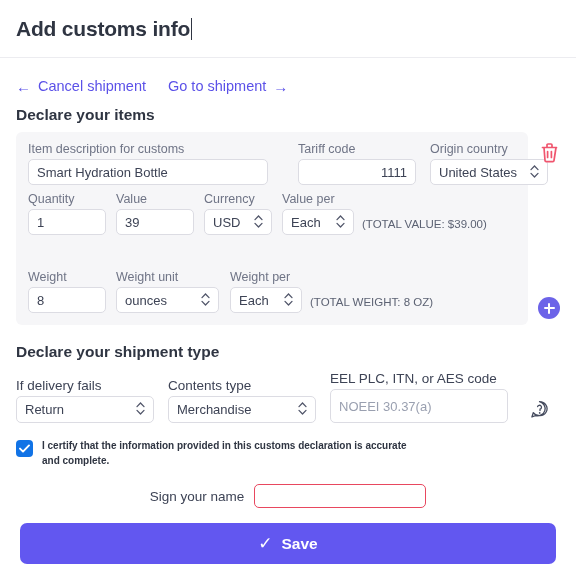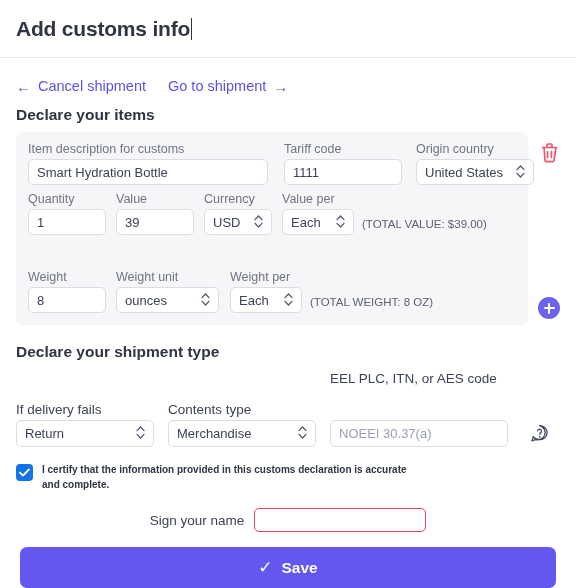--- a/index.html
+++ b/index.html
@@ -237,23 +237,23 @@
     <div class="section-title">Declare your items</div>
 
     <div class="item-wrap">
       <div class="item-card">
 
         <div class="row">
           <div class="fld" style="width:240px;">
             <div class="field-label">Item description for customs</div>
             <input class="txt" style="width: 240px;" value="Smart Hydration Bottle">
           </div>
-          <div class="fld" style="width:118px; margin-left:16px;">
+          <div class="fld" style="width:118px; margin-left:30px;">
             <div class="field-label">Tariff code</div>
-            <input class="txt" style="width: 118px;" value="1111">
+            <input class="txt" style="width: 118px; text-align: right;" value="1111">
           </div>
           <div class="fld" style="width:118px; margin-left:14px;">
             <div class="field-label">Origin country</div>
             <div class="sel" style="width:118px;">
               <span class="val">United States</span>
               <span class="chev">
                 <svg width="9" height="13" viewBox="0 0 9 13">
                     <path d="M4.5 1 L8 4.6 M4.5 1 L1 4.6 M4.5 12 L8 8.4 M4.5 12 L1 8.4" stroke="#51566a" stroke-width="1.3" fill="none" stroke-linecap="round"></path>
                   </svg>
               </span>
@@ -356,21 +356,21 @@
           <span class="val">Merchandise</span>
           <span class="chev">
             <svg width="9" height="13" viewBox="0 0 9 13">
                 <path d="M4.5 1 L8 4.6 M4.5 1 L1 4.6 M4.5 12 L8 8.4 M4.5 12 L1 8.4" stroke="#51566a" stroke-width="1.3" fill="none" stroke-linecap="round"></path>
               </svg>
           </span>
         </div>
       </div>
       <div class="fld" style="width:178px;">
         <div class="field-label" style="font-size:13.5px;color:#3d4355;">EEL PLC, ITN, or AES code</div>
-        <input class="txt" style="width: 178px; height: 27px; margin-top: 31px;" placeholder="NOEEI 30.37(a)">
+        <input class="txt" style="width: 178px; height: 34px;" placeholder="NOEEI 30.37(a)">
       </div>
       <div class="help-icon">
         <svg width="19" height="19" viewBox="0 0 19 19">
           <path d="M9.5 1.7 a7.5 7 0 1 1 -6.2 10.9 L1.9 17 L5.3 15.6 A7.5 7 0 0 0 9.5 1.7 Z" stroke="#454b5e" stroke-width="1.3" fill="none" stroke-linejoin="round"></path>
           <path d="M7.6 6.6 a2 2 0 1 1 2.4 2.6 V10.6" stroke="#454b5e" stroke-width="1.3" fill="none" stroke-linecap="round"></path>
           <circle cx="9.7" cy="12.9" r="0.85" fill="#454b5e"></circle>
         </svg>
       </div>
     </div>
 

